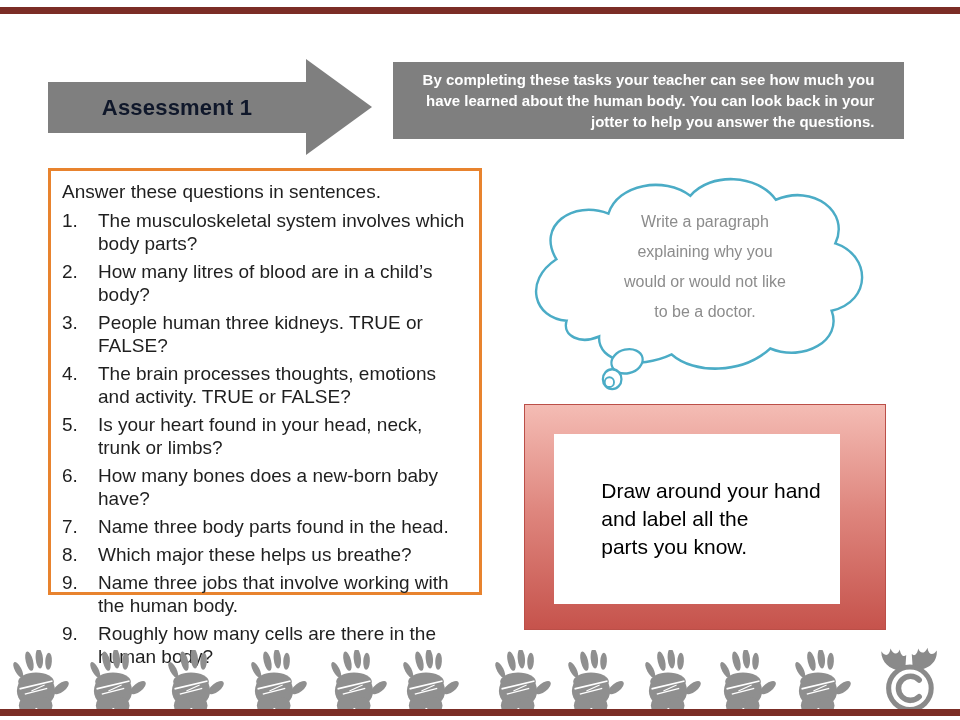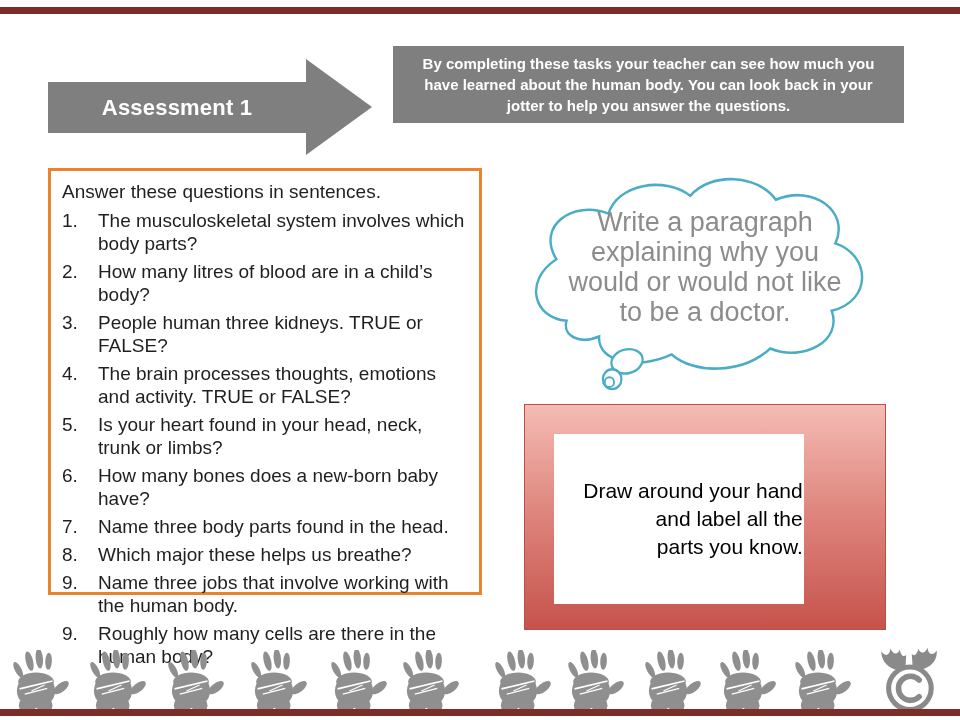--- a/index.html
+++ b/index.html
@@ -25,63 +25,63 @@
     background:#7F7F7F;
     display:flex; align-items:center; justify-content:center;
   }
   .arrow-head {
     position:absolute; left:258px; top:0; width:0; height:0;
     border-top:48px solid transparent;
     border-bottom:48px solid transparent;
     border-left:66px solid #7F7F7F;
   }
   .arrow-label {
-    color:#ffffff; font-weight:bold; font-size:22px; letter-spacing:0.2px;
+    color:#0f172a; font-weight:bold; font-size:22px; letter-spacing:0.2px;
   }
 
   
   .teacher-note {
-    position:absolute; left:393px; top:46px; width:511px; height:77px;
+    position:absolute; left:393px; top:62px; width:511px; height:77px;
     background:#7F7F7F; color:#ffffff;
     font-weight:bold; font-size:15px; line-height:21px;
-    text-align:center;
+    text-align:right;
     display:flex; align-items:center; justify-content:center;
     padding:8px 10px;
   }
 
   
   .questions-box {
     position:absolute; left:48px; top:168px; width:434px; height:427px;
     border:3px solid #E8832E; background:#ffffff;
     padding:9px 6px 0 11px;
     color:#1f1f1f; font-size:19px; line-height:23px;
   }
   .q-intro { margin-bottom:6px; }
   .q-item { display:flex; margin-bottom:5px; }
   .q-num { width:36px; flex:0 0 36px; }
   .q-text { flex:1; }
 
   
   .cloud-svg { position:absolute; left:508px; top:174px; width:372px; height:226px; }
   .cloud-text {
     position:absolute; left:545px; top:207px; width:320px;
-    text-align:center; color:#8C8C8C; font-size:27px; line-height:30px;
+    text-align:center; color:#8C8C8C; font-size:16px; line-height:30px;
   }
 
   
   .hand-task {
     position:absolute; left:524px; top:404px; width:362px; height:226px;
     background:linear-gradient(180deg,#F4BCB4 0%, #DE857D 48%, #C6534C 100%);
     border:1px solid #BB4F48;
   }
   .hand-task-inner {
-    position:absolute; left:29px; top:29px; width:250px; height:170px;
+    position:absolute; left:29px; top:29px; width:286px; height:170px;
     background:#ffffff;
     display:flex; align-items:center; justify-content:center;
-    text-align:right; color:#000000; font-size:21px; line-height:28px;padding-left:28px;
+    text-align:left; color:#000000; font-size:21px; line-height:28px;padding-left:28px;
   }
 
   
   .handprint { position:absolute; top:650px; width:68px; height:66px; }
   .moose-logo { position:absolute; left:866px; top:643px; width:86px; height:74px; }
 </style>
 </head>
 <body>
 
 <div class="accent-bar top"></div>

